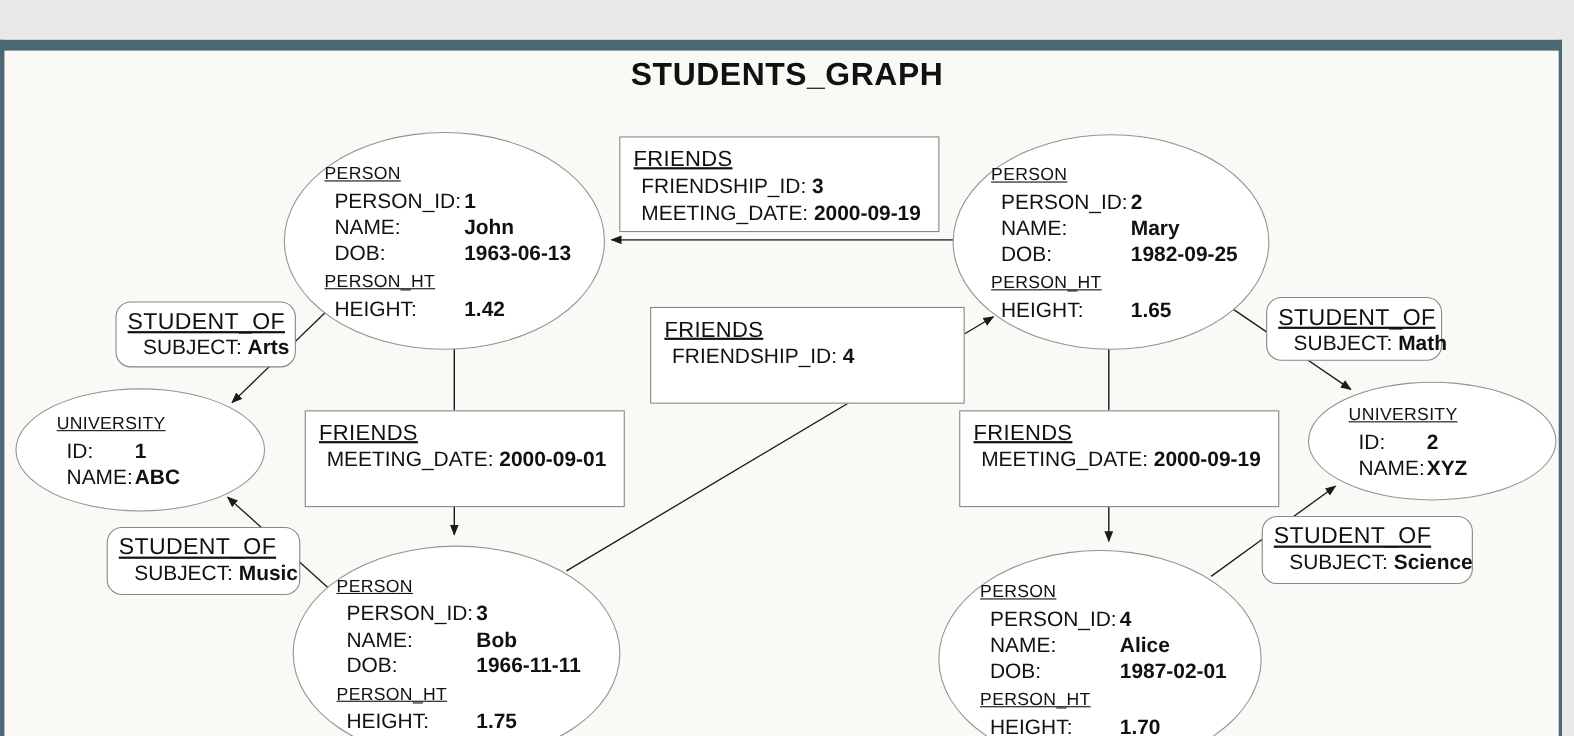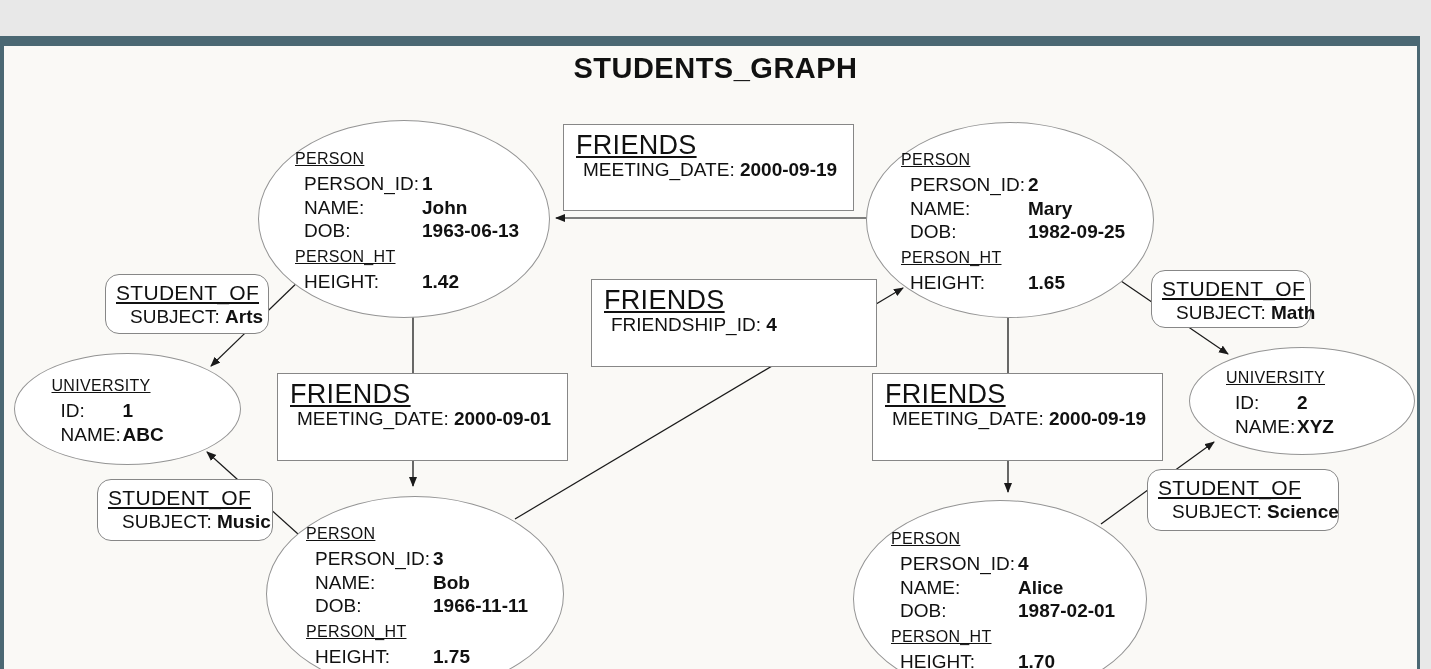--- a/index.html
+++ b/index.html
@@ -41,21 +41,21 @@
     font-size:16px;text-decoration:underline;
     line-height:27px;letter-spacing:0.3px;
   }
   .prow{display:flex;font-size:19px;line-height:23.5px;padding-left:9px;}
   .prow .k{width:118px;flex:none;}
   .prow .v{font-weight:bold;white-space:nowrap;}
   .uni .prow .k{width:62px;}
   .person-content{width:218px;}
   .uni-content{width:152px;}
   .fbox{padding:7px 10px 6px 12px;}
-  .fbox .entity-title{font-size:27px;line-height:26px;}
+  .fbox .entity-title{font-size:20px;line-height:26px;}
   .frow{font-size:19px;line-height:24.5px;padding-left:7px;white-space:nowrap;}
   .frow .v{font-weight:bold;}
   .sbox{padding:5px 8px 4px 10px;border-radius:14px;}
   .sbox .entity-title{font-size:21px;line-height:25px;}
   .srow{font-size:19px;line-height:24px;padding-left:14px;white-space:nowrap;}
   .srow .v{font-weight:bold;}
 </style>
 </head>
 <body>
 
@@ -199,20 +199,21 @@
         </div>
       <div class="prow">
           <span class="k">NAME:</span>
           <span class="v">XYZ</span>
         </div>
     </div>
   </div>
 
   <div class="node rect-box fbox" style="left:563px;top:88px;width:291px;height:87px;">
     <div class="entity-title">FRIENDS</div>
+    <div class="frow"><span class="k">FRIENDSHIP_ID:</span> <span class="v">3</span></div>
     <div class="frow"><span class="k">MEETING_DATE:</span> <span class="v">2000-09-19</span></div>
   </div>
 
   <div class="node rect-box fbox" style="left:591px;top:243px;width:286px;height:88px;">
     <div class="entity-title">FRIENDS</div>
     <div class="frow"><span class="k">FRIENDSHIP_ID:</span> <span class="v">4</span></div>
   </div>
 
   <div class="node rect-box fbox" style="left:277px;top:337px;width:291px;height:88px;">
     <div class="entity-title">FRIENDS</div>

